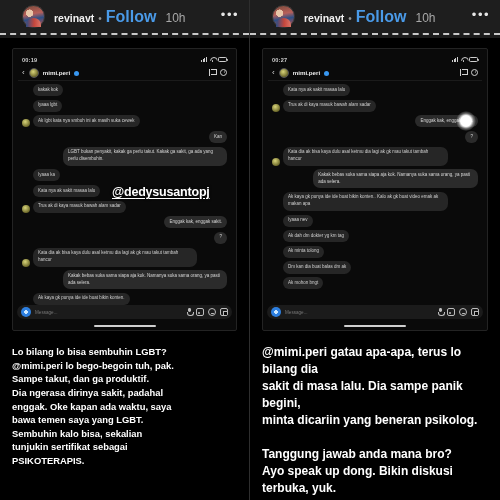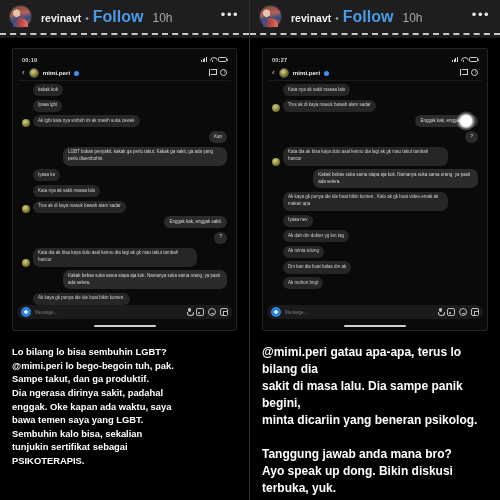--- a/index.html
+++ b/index.html
@@ -16,21 +16,21 @@
     background: #1c1c1c;
     position: relative;
     overflow: hidden;
   }
   .panel.left { border-right: 1px solid #2e2e2e; }
 
   
   .post-head {
     height: 33px;
     display: flex; align-items: center;
-    padding: 0 10px 0 9px;
+    padding: 0 10px 0 22px;
     background: #1e1e1e;
   }
   .avatar {
     width: 23px; height: 23px; border-radius: 50%;
     flex: 0 0 23px;
     background:
       radial-gradient(circle at 32% 34%, #e8c6a9 0 18%, transparent 19%),
       linear-gradient(170deg,#7a4a3a 0%, #b8605a 38%, #2d4f86 60%, #d84f3a 100%);
     border: 1px solid #3a3a3a;
     position: relative;
@@ -310,20 +310,21 @@
 @mimi.peri lo bego-begoin tuh, pak.
 Sampe takut, dan ga produktif.
 Dia ngerasa dirinya sakit, padahal
 enggak. Oke kapan ada waktu, saya
 bawa temen saya yang LGBT.
 Sembuhin kalo bisa, sekalian
 tunjukin sertifikat sebagai
 PSIKOTERAPIS.</div>
     </div>
 
+    <div class="wm left-wm">@dedysusantopj</div>
   </div>
 
   <div class="panel right">
 
     <div class="post-head">
       <div class="avatar"></div>
       <div class="head-text">
         <span class="uname">revinavt</span>
         <span class="dot-sep">•</span>
         <span class="follow">Follow</span>

